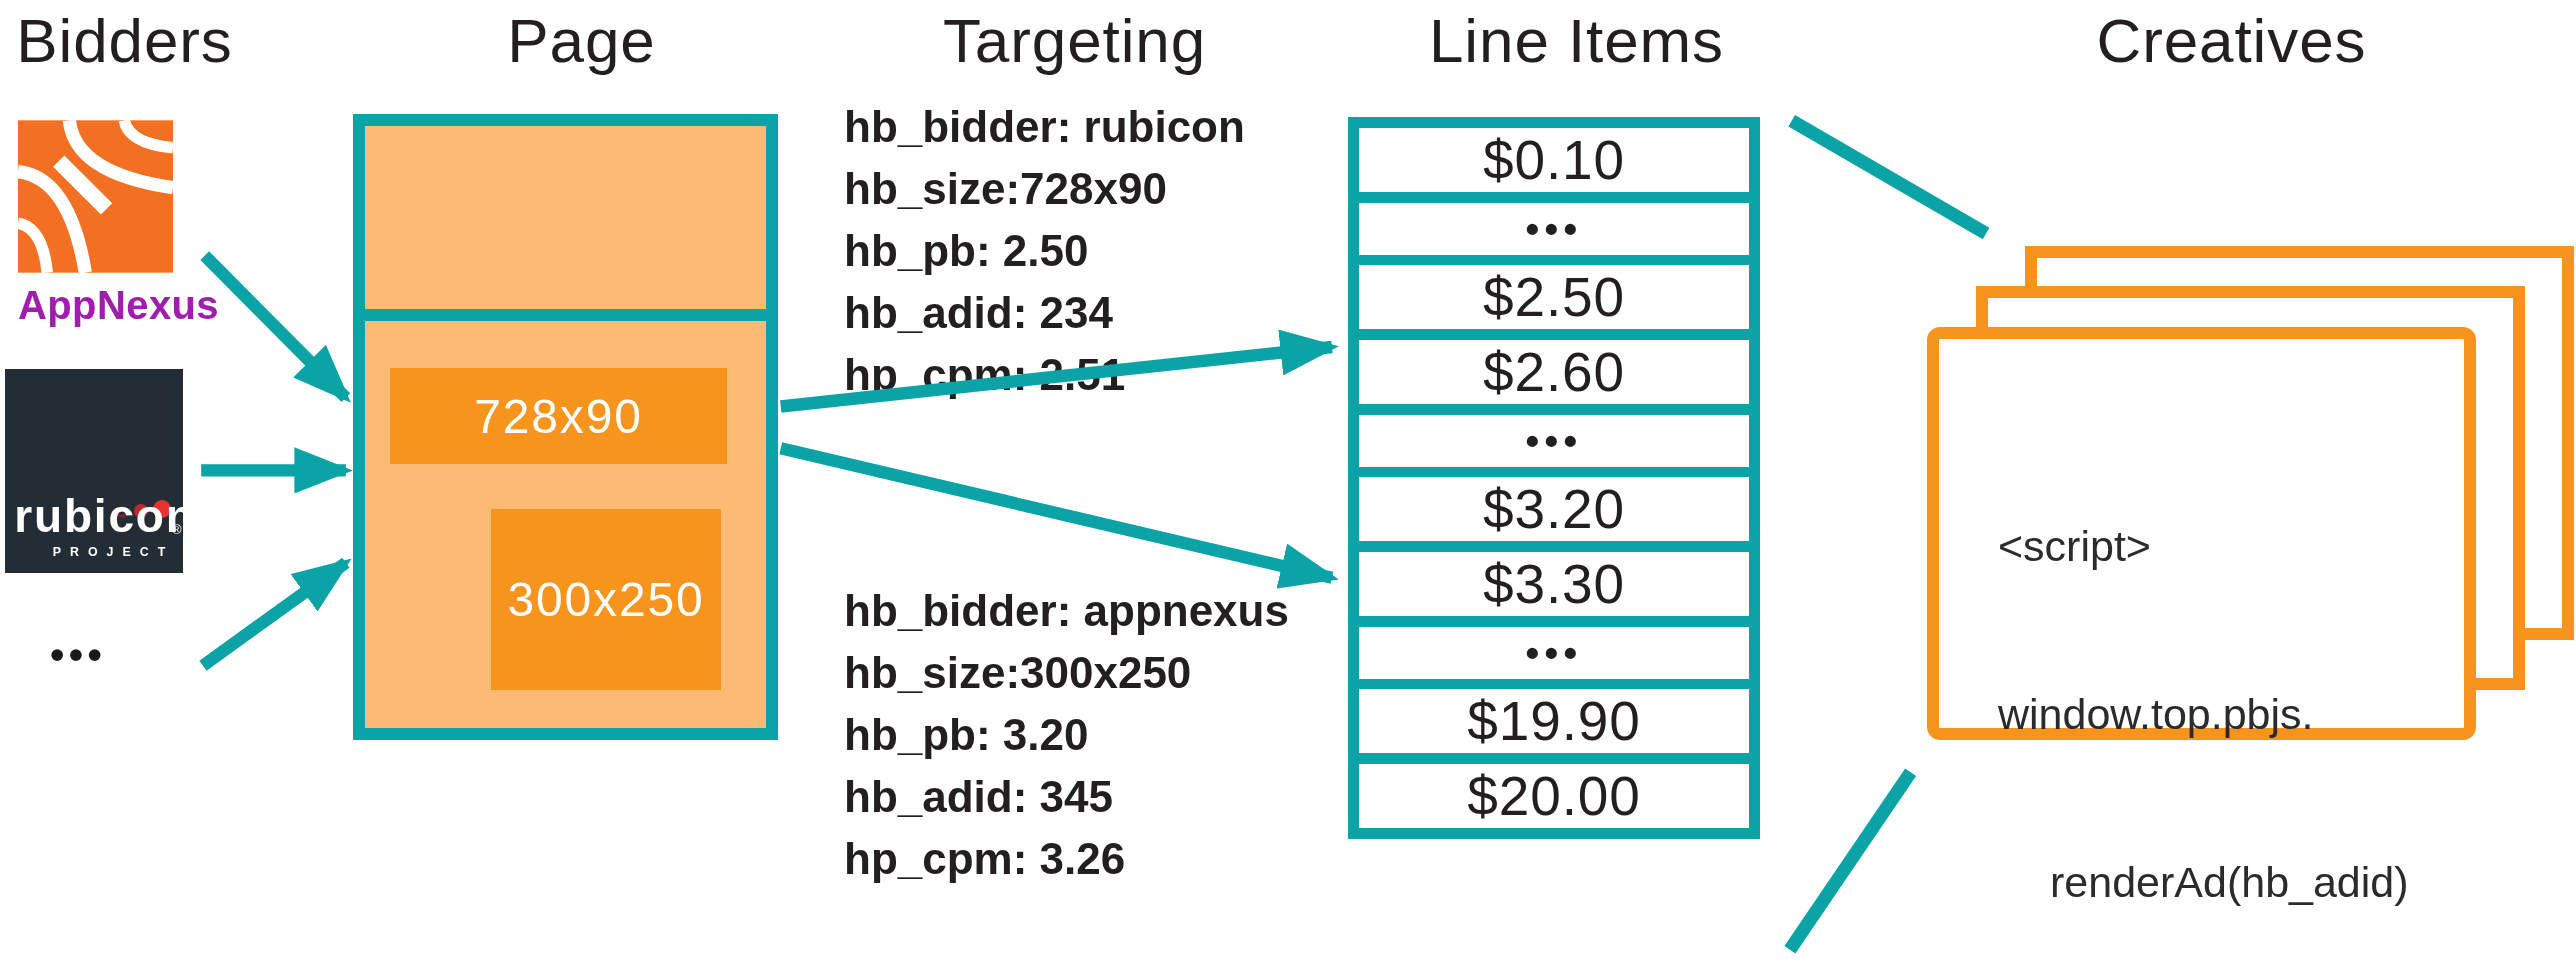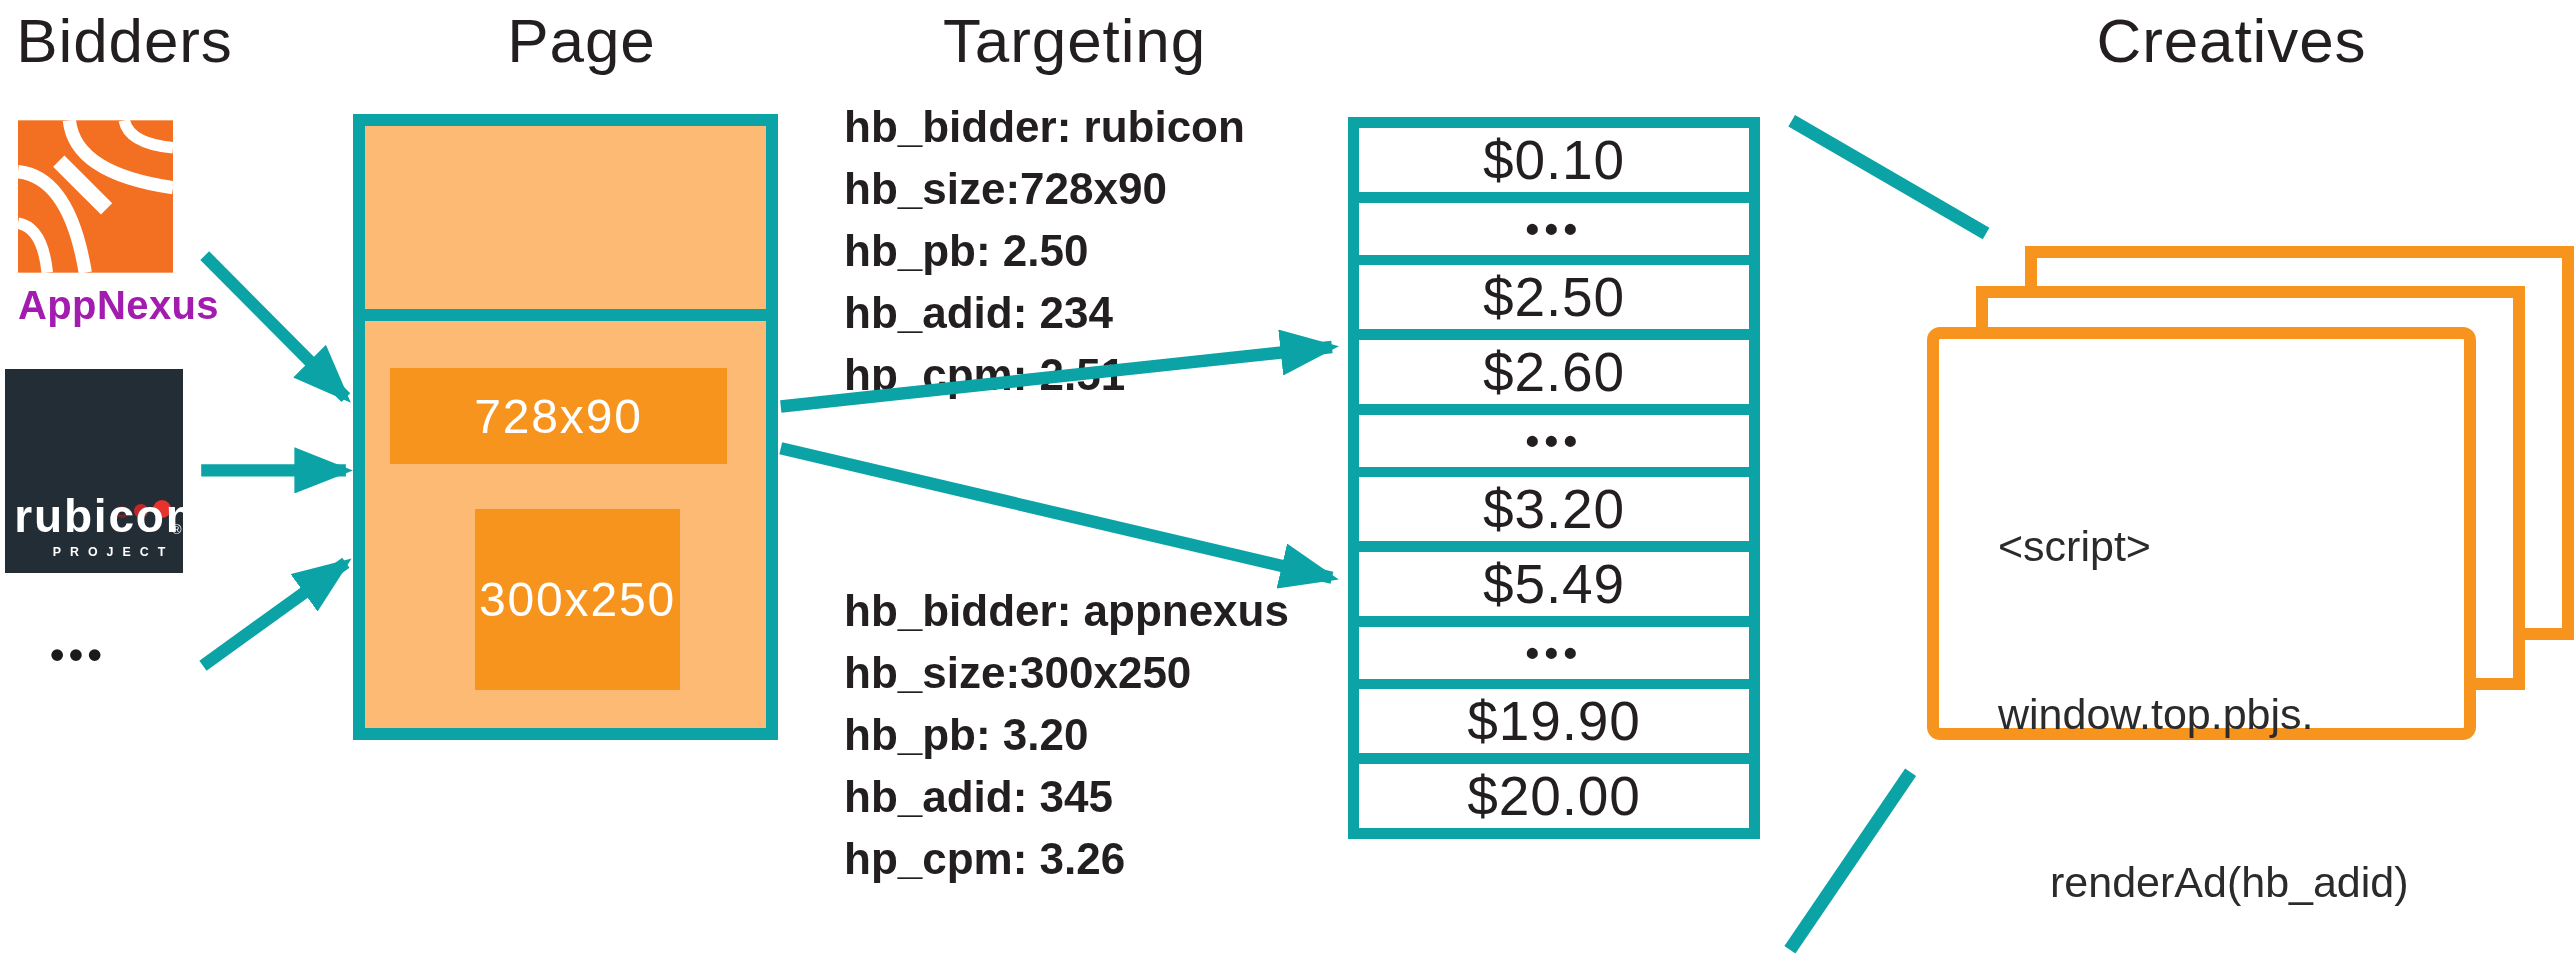--- a/index.html
+++ b/index.html
@@ -30,21 +30,21 @@
   .rub-reg{position:absolute;right:1.8px;bottom:36px;color:#fff;font-size:13.3px;}
   .rub-project{position:absolute;right:9px;bottom:14px;color:#fff;font-size:12.4px;letter-spacing:9px;font-weight:bold;}
   .bidders-more{position:absolute;left:50px;top:632px;font-size:41px;font-weight:bold;color:#1a1a1a;letter-spacing:4.4px;}
 
   
   .page-box{position:absolute;left:353px;top:114px;width:425px;height:626px;border:12.4px solid var(--teal);background:#fdba74;}
   .page-divider{position:absolute;left:0;top:183px;width:100%;height:12.4px;background:var(--teal);}
   .ad-slot{position:absolute;background:var(--orange);color:#fff;display:flex;align-items:center;justify-content:center;
     font-size:48px;letter-spacing:1.8px;}
   .slot-728{left:25px;top:242px;width:337px;height:96px;}
-  .slot-300{left:110px;top:383px;width:205px;height:181px;}
+  .slot-300{left:126px;top:383px;width:230px;height:181px;}
 
   
   .targeting-block{position:absolute;left:844px;color:var(--ink);font-size:44px;font-weight:bold;line-height:62px;white-space:nowrap;}
   .tb1{top:96px;}
   .tb2{top:580px;}
 
   
   .li-table{position:absolute;left:1348px;top:117px;width:412px;height:722px;
     border:11.5px solid var(--teal);background:var(--teal);display:flex;flex-direction:column;}
   .li-row{flex:1;background:#fff;display:flex;align-items:center;justify-content:center;
@@ -63,20 +63,21 @@
   .arrow-layer{position:absolute;left:0;top:0;width:2576px;height:963px;pointer-events:none;}
 </style>
 </head>
 <body>
 
 <div id="stage">
 
   <div class="col-title" style="left:0;width:249px;">Bidders</div>
   <div class="col-title" style="left:404px;width:355px;">Page</div>
   <div class="col-title" style="left:897px;width:355px;">Targeting</div>
+  <div class="col-title" style="left:1399px;width:355px;">Line Items</div>
   <div class="col-title" style="left:2054px;width:355px;">Creatives</div>
 
   <div class="anx-wrap">
     <svg width="155" height="153" viewBox="0 0 175 172">
       <rect x="0" y="0" width="175" height="172" fill="#f36f21"></rect>
       <path d="M 58 0 Q 64 60 175 76" stroke="#fff" stroke-width="15" fill="none"></path>
       <path d="M 120 0 Q 125 26 175 31" stroke="#fff" stroke-width="13" fill="none"></path>
       <path d="M 0 58 Q 58 64 76 172" stroke="#fff" stroke-width="15" fill="none"></path>
       <path d="M 0 116 Q 28 121 33 172" stroke="#fff" stroke-width="13" fill="none"></path>
       <path d="M 46 46 L 100 100" stroke="#fff" stroke-width="18" fill="none"></path>
@@ -118,21 +119,21 @@
     <div class="t-line">hp_cpm: 3.26</div>
   </div>
 
   <div class="li-table">
     <div class="li-row">$0.10</div>
     <div class="li-row dots">•••</div>
     <div class="li-row">$2.50</div>
     <div class="li-row">$2.60</div>
     <div class="li-row dots">•••</div>
     <div class="li-row">$3.20</div>
-    <div class="li-row">$5.49</div>
+    <div class="li-row">$3.30</div>
     <div class="li-row dots">•••</div>
     <div class="li-row">$19.90</div>
     <div class="li-row">$20.00</div>
   </div>
 
   <div class="creative-card card-back"></div>
   <div class="creative-card card-middle"></div>
   <div class="creative-card card-front">
     <div class="script-block">
       <div class="script-line">&lt;script&gt;</div>

